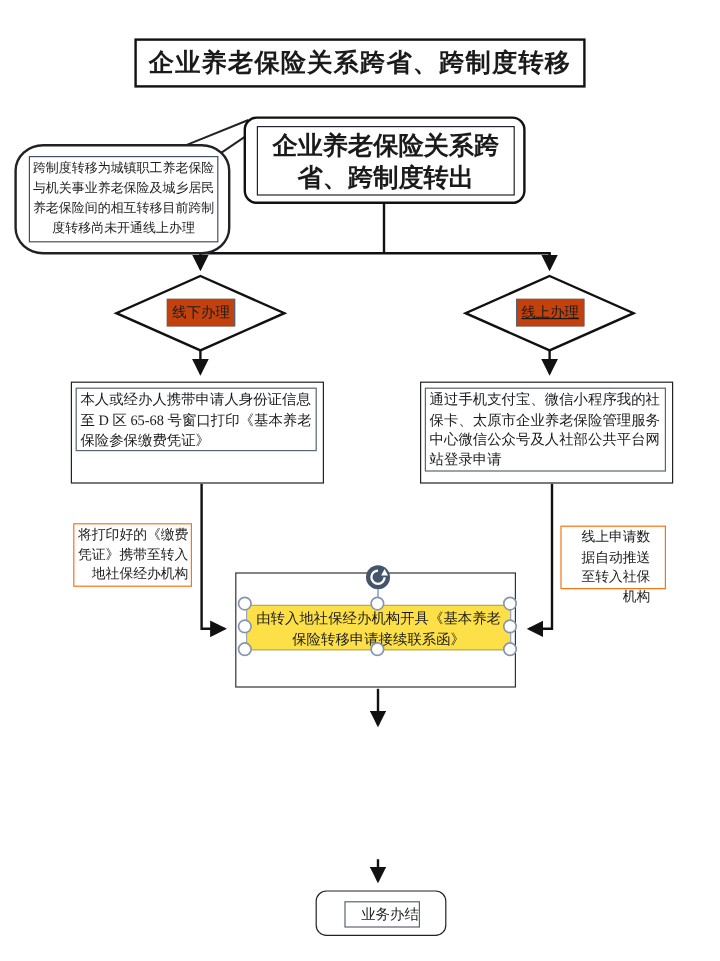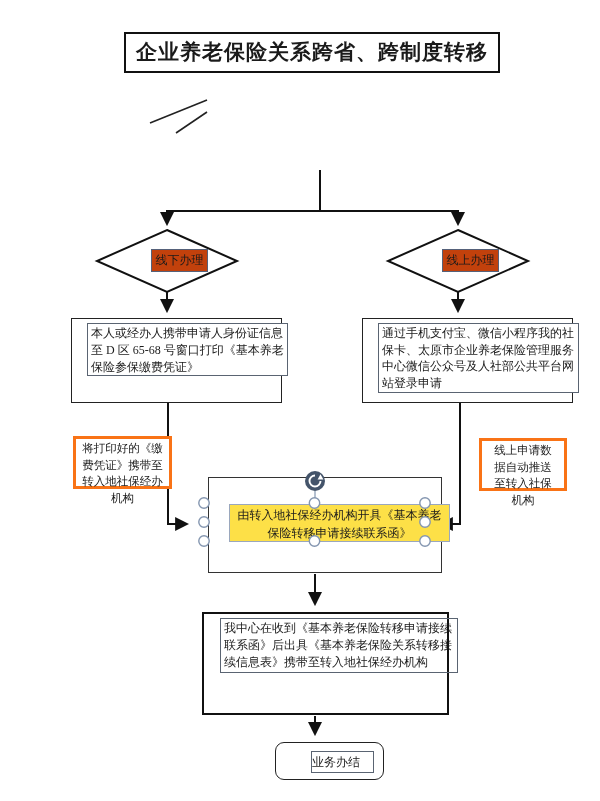--- a/index.html
+++ b/index.html
@@ -1,52 +1,52 @@
 <!DOCTYPE html>
 <html><head>
 <meta charset="utf-8">
 <style>
   html,body{margin:0;padding:0;background:#fff;}
   .stage{position:relative;width:600px;height:801px;background:#ffffff;overflow:hidden;
          font-family:"Liberation Serif","DejaVu Serif",serif;color:#1a1a1a;}
-  .abs{position:absolute;box-sizing:border-box;margin-left:12px;}
+  .abs{position:absolute;box-sizing:border-box;}
   svg.connectors{position:absolute;left:0;top:0;z-index:1;}
   .box{z-index:2;background:#fff;}
   .title-box{left:112px;top:32px;width:376px;height:41px;border:2px solid #111;
              font-weight:bold;font-size:21px;line-height:37px;text-align:center;letter-spacing:1px;}
   .callout{left:12px;top:120px;width:180px;height:92px;border:2px solid #222;border-radius:24px/22px;}
   .callout-inner{left:10px;top:8px;width:158px;height:72px;border:1px solid #44506a;
                  font-size:10.8px;line-height:16.8px;text-align:center;padding:1px 2px;}
   .start-box{left:203px;top:97px;width:235px;height:73px;border:2px solid #111;border-radius:11px;}
   .start-inner{left:9px;top:6px;width:215px;height:58px;border:1.5px solid #223;
                font-weight:bold;font-size:21px;line-height:27px;text-align:center;padding:2px 2px;}
   .dlabel{width:57px;height:23px;border:1px solid #55617a;background:#c2410c;
           font-size:12px;line-height:21px;text-align:center;z-index:2;}
   .dlabel.left{left:139px;top:249px;}
-  .dlabel.right{left:430px;top:249px;}
+  .dlabel.right{left:430px;top:249px;text-decoration:underline;}
   .step{border:1.8px solid #222;}
   .step.left{left:59px;top:318px;width:211px;height:85px;}
   .step.right{left:350px;top:318px;width:211px;height:85px;}
   .step-inner{left:3px;top:4px;border:1px solid #5a6472;font-size:12px;line-height:17px;
               padding:1px 3px;background:#fff;}
   .step.left .step-inner{width:201px;height:53px;}
   .step.right .step-inner{width:201px;height:70px;line-height:16.5px;}
-  .note{border:3px solid #f97316;font-size:11.5px;line-height:16.5px;text-align:center;padding:1px 2px;}
+  .note{border:1px solid #f97316;font-size:11.5px;line-height:16.5px;text-align:right;padding:1px 2px;}
   .note.left{left:61px;top:436px;width:99px;height:53px;}
   .note.right{left:467px;top:438px;width:88px;height:53px;padding:1px 12px;}
   .merge-box{left:196px;top:477px;width:234px;height:96px;border:1.8px solid #333;}
   .merge-textbox{left:8px;top:26px;width:221px;height:38px;border:1.2px solid #9aa7bd;
                  font-size:12px;line-height:18px;text-align:center;padding:1px 2px;background:#fde047;}
   svg.handles{position:absolute;left:196px;top:465px;z-index:3;overflow:visible;}
   .issue-box{left:190px;top:612px;width:247px;height:103px;border:2px solid #111;}
   .issue-inner{left:4px;top:4px;width:238px;height:55px;border:1px solid #5a6472;
                font-size:12px;line-height:17px;text-align:left;padding:1px 3px;}
   .end-box{left:263px;top:742px;width:109px;height:38px;border:1.8px solid #222;border-radius:9px;}
   .end-inner{left:23px;top:8px;width:63px;height:22px;border:1px solid #5a6472;
-             font-size:12px;line-height:20px;text-align:left;}
+             font-size:12px;line-height:20px;text-align:right;}
 </style>
 </head>
 <body>
 
 <div class="stage">
 
   <svg class="connectors" width="600" height="801">
     <defs>
       <marker id="arw" viewBox="0 0 10 10" refX="8.5" refY="5" markerWidth="7" markerHeight="7" orient="auto">
         <path d="M0,0 L10,5 L0,10 z" fill="#111"></path>
@@ -69,21 +69,27 @@
       <path d="M176,133 L207,112"></path>
     </g>
     <g fill="#fff" stroke="#111" stroke-width="2">
       <polygon points="167,230 237,261 167,292 97,261"></polygon>
       <polygon points="458,230 528,261 458,292 388,261"></polygon>
     </g>
   </svg>
 
   <div class="abs box title-box">企业养老保险关系跨省、跨制度转移</div>
 
+  <div class="abs box callout">
+    <div class="abs callout-inner">跨制度转移为城镇职工养老保险与机关事业养老保险及城乡居民养老保险间的相互转移目前跨制度转移尚未开通线上办理</div>
+  </div>
 
+  <div class="abs box start-box">
+    <div class="abs start-inner">企业养老保险关系跨省、跨制度转出</div>
+  </div>
 
   <div class="abs dlabel left">线下办理</div>
   <div class="abs dlabel right">线上办理</div>
 
   <div class="abs box step left">
     <div class="abs step-inner">本人或经办人携带申请人身份证信息至 D 区 65-68 号窗口打印《基本养老保险参保缴费凭证》</div>
   </div>
 
   <div class="abs box step right">
     <div class="abs step-inner">通过手机支付宝、微信小程序我的社保卡、太原市企业养老保险管理服务中心微信公众号及人社部公共平台网站登录申请</div>
@@ -107,21 +113,18 @@
       <circle cx="118.5" cy="38" r="5.2"></circle>
       <circle cx="229" cy="38" r="5.2"></circle>
       <circle cx="8" cy="57" r="5.2"></circle>
       <circle cx="229" cy="57" r="5.2"></circle>
       <circle cx="8" cy="76" r="5.2"></circle>
       <circle cx="118.5" cy="76" r="5.2"></circle>
       <circle cx="229" cy="76" r="5.2"></circle>
     </g>
   </svg>
 
-  <div class="abs box issue-box">
-    <div class="abs issue-inner">我中心在收到《基本养老保险转移申请接续联系函》后出具《基本养老保险关系转移接续信息表》携带至转入地社保经办机构</div>
-  </div>
 
   <div class="abs box end-box">
     <div class="abs end-inner">业务办结</div>
   </div>
 
 </div>
 
 </body></html>

